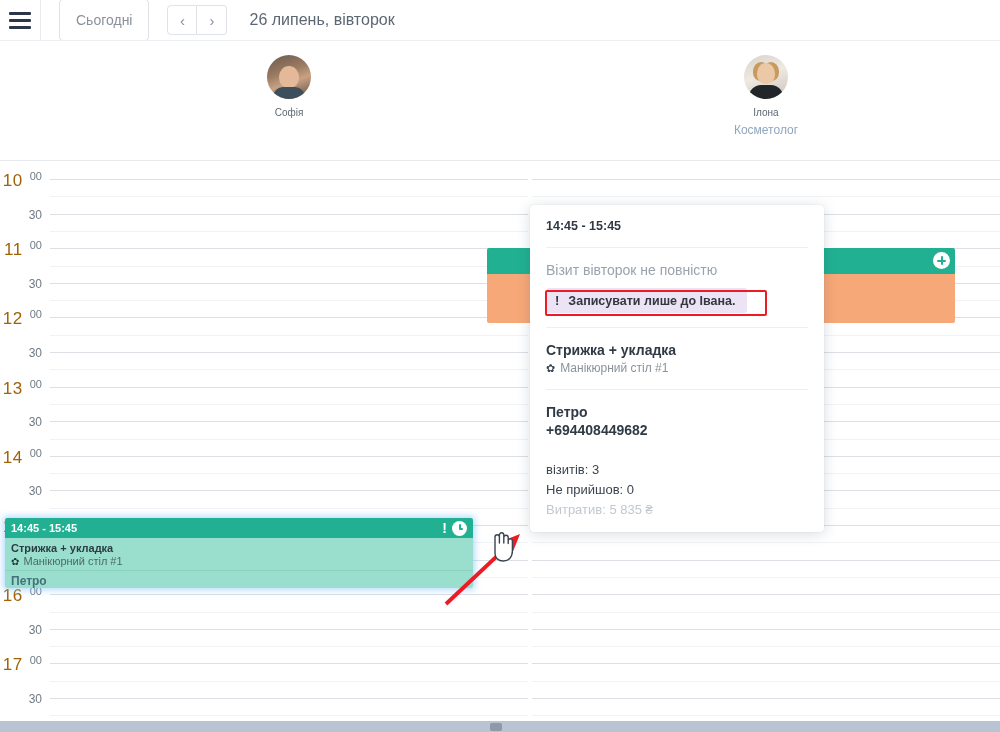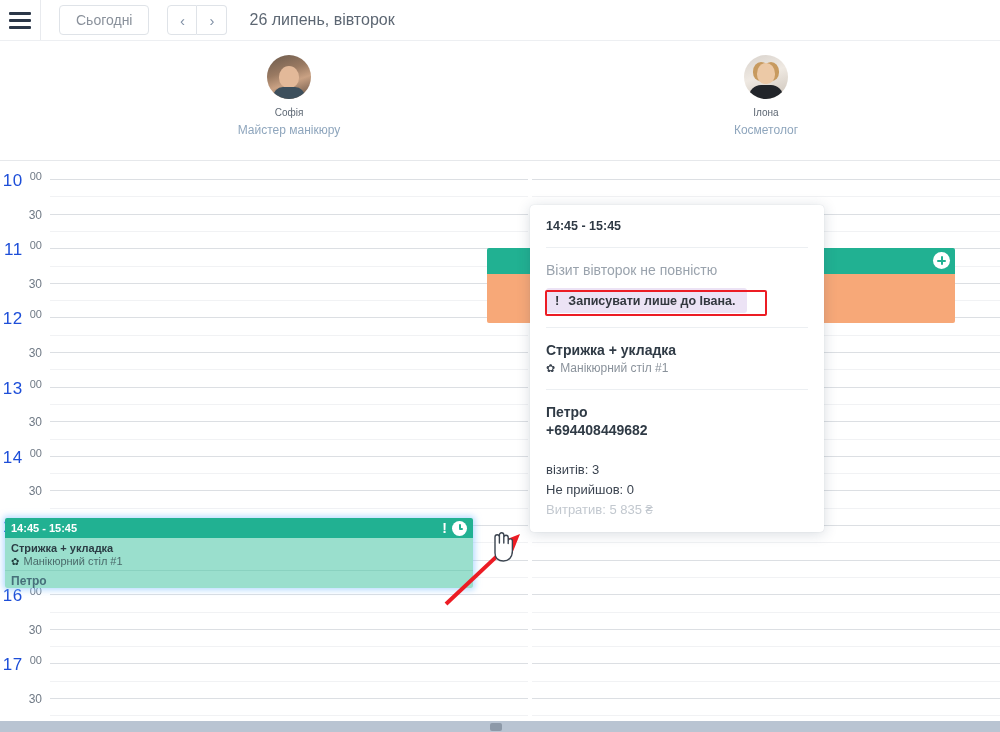--- a/index.html
+++ b/index.html
@@ -16,21 +16,21 @@
     position: absolute; left: 0; top: 0; width: 1000px; height: 40px;
     background: #ffffff; display: flex; align-items: center;
   }
   .hamburger {
     width: 40px; height: 40px; display: flex; flex-direction: column;
     align-items: center; justify-content: center; gap: 4px; cursor: pointer;
   }
   .hamburger i { display: block; width: 22px; height: 3px; background: #2b3748; border-radius: 1px; }
   .topbar-sep { width: 1px; height: 40px; background: #e8eaee; margin-right: 18px; }
   .btn-today {
-    height: 30px; padding: 0 16px; background: #fff;
+    height: 42px; padding: 0 16px; background: #fff;
     border: 1px solid #dfe3e8; border-radius: 4px;
     color: #8a919b; font-size: 14px; cursor: pointer;
     display: flex; align-items: center;
   }
   .navgroup { display: flex; margin-left: 18px; }
   .btn-nav {
     width: 30px; height: 30px; background: #fff; border: 1px solid #dfe3e8;
     display: flex; align-items: center; justify-content: center;
     color: #7f8fa4; font-size: 15px; cursor: pointer;
   }
@@ -71,21 +71,21 @@
     content: ""; position: absolute; left: 5px; bottom: 0; width: 34px; height: 14px;
     background: #22252a; border-radius: 12px 12px 0 0;
   }
   .staff-name { font-size: 10px; color: #5d6773; line-height: 16px; }
   .staff-role { font-size: 12px; color: #8fa6bd; line-height: 16px; margin-top: 1px; }
 
   
   .grid-area { position: absolute; left: 0; top: 161px; width: 1000px; height: 561px; background: #fff; }
   .timecol { position: absolute; left: 0; top: 0; width: 50px; height: 561px; }
   .trow { position: absolute; left: 0; width: 50px; height: 17px; text-align: right; }
-  .trow .hh { font-size: 17px; color: #1d4ed8; letter-spacing: .5px; }
+  .trow .hh { font-size: 17px; color: #a16207; letter-spacing: .5px; }
   .trow .mm { font-size: 11px; color: #707a86; vertical-align: super; margin-left: 7px; }
   .trow.half .mm { font-size: 12px; vertical-align: baseline; color: #6f7985; }
   .trow-inner { padding-right: 8px; transform: translateY(-9px); white-space: nowrap; }
 
   .lanes { position: absolute; left: 50px; top: 0; right: 0; height: 561px; }
   .lane { position: absolute; top: 0; height: 561px; }
   .lane.l1 { left: 0; width: 478px; }
   .lane.l2 { left: 482px; width: 468px; }
   .hline { position: absolute; left: 0; right: 0; height: 1px; }
   .hline.major { background: #dcdfe3; }
@@ -202,21 +202,20 @@
       <div class="btn-nav prev">‹</div>
       <div class="btn-nav next">›</div>
     </div>
     <div class="date-title">26 липень, вівторок</div>
   </div>
 
   <div class="staffbar">
     <div class="staff-col c1">
       <div class="avatar a1"></div>
       <div class="staff-name">Софія</div>
-      <div class="staff-role">Майстер манікюру</div>
     </div>
     <div class="staff-col c2">
       <div class="avatar a2"></div>
       <div class="staff-name">Ілона</div>
       <div class="staff-role">Косметолог</div>
     </div>
   </div>
 
   <div class="grid-area">
     <div class="timecol" id="timecol">

